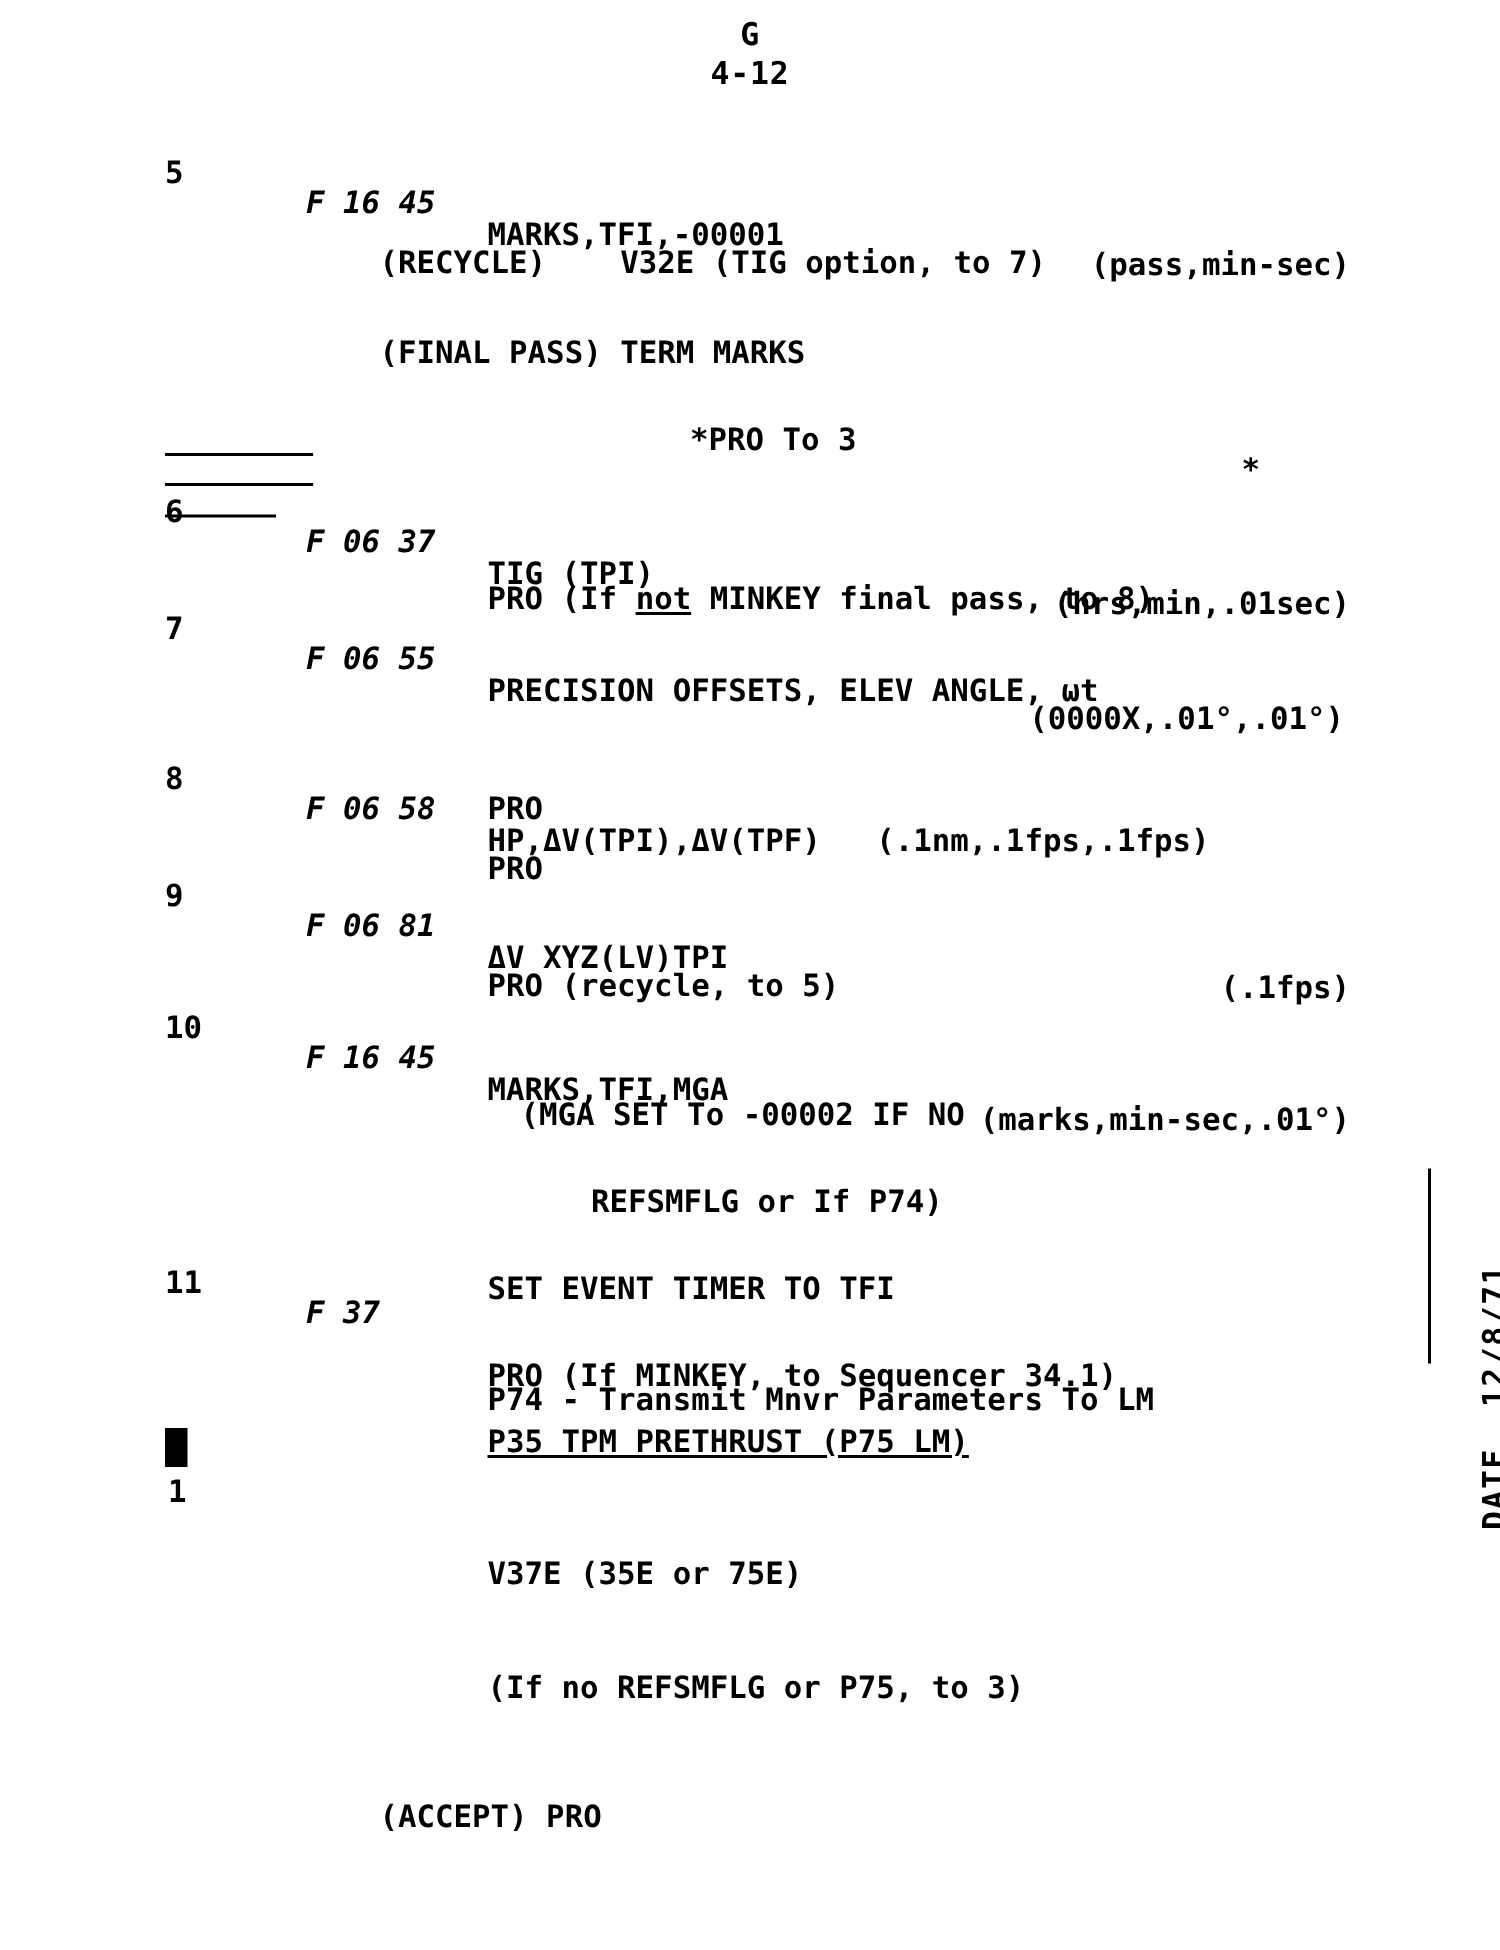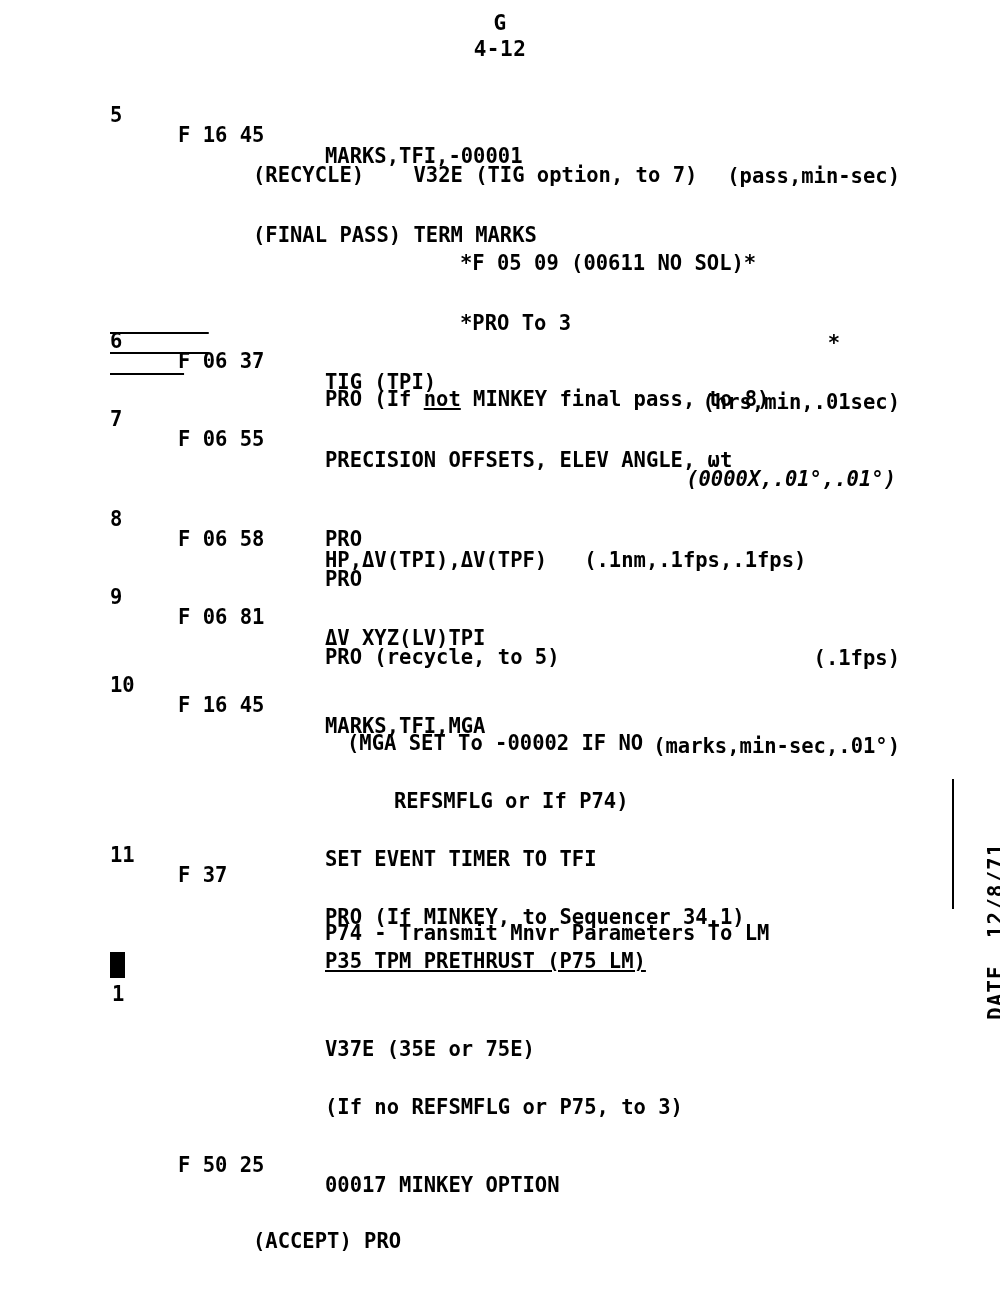--- a/index.html
+++ b/index.html
@@ -54,23 +54,24 @@
   .num {
     position: absolute;
     left: 0px;
     width: 46px;
     text-align: left;
     font-weight: bold;
     white-space: pre;
   }
   .code {
     position: absolute;
-    left: 68px;
-    white-space: pre;
-    font-weight: bold;
+    left: 94px;
+    white-space: pre;
+    font-weight: bold;
+    font-style: italic;
   }
   .txt {
     position: absolute;
     left: 215px;
     white-space: pre;
     font-weight: bold;
   }
   .txt-ind {
     position: absolute;
     left: 143px;
@@ -163,23 +164,20 @@
       </div>
       <div class="row" style="height:30px; top:30px;">
         <span class="txt-ind">(RECYCLE)    V32E (TIG option, to 7)</span>
       </div>
       <div class="row" style="height:30px; top:60px;">
         <span class="txt-ind">(FINAL PASS) TERM MARKS</span>
       </div>
     </div>
 
     <div class="blk" style="position:absolute; top:148px; left:0; width:790px; height:60px;">
-      <div class="row" style="height:30px;">
-        <span class="center-ish">*F 05 09 (00611 NO SOL)*</span>
-      </div>
       <div class="row" style="height:30px; top:30px;text-decoration:underline;">
         <span class="center-ish">*PRO To 3</span>
         <span class="right" style="right:60px;">*</span>
       </div>
     </div>
 
     <div class="blk" style="position:absolute; top:226px; left:0; width:790px; height:60px;">
       <div class="row" style="height:30px;">
         <span class="num">6</span>
         <span class="code">F 06 37</span>
@@ -190,21 +188,21 @@
         <span class="txt">PRO (If <span class="u">not</span> MINKEY final pass, to 8)</span>
       </div>
     </div>
 
     <div class="blk" style="position:absolute; top:304px; left:0; width:790px; height:90px;">
       <div class="row" style="height:30px;">
         <span class="num">7</span>
         <span class="code">F 06 55</span>
         <span class="txt">PRECISION OFFSETS, ELEV ANGLE, ωt</span>
       </div>
-      <div class="row" style="height:30px; top:30px;font-style:italic;">
+      <div class="row" style="height:30px; top:30px;">
         <span class="right" style="right:4px;">(0000X,.01°,.01°)</span>
       </div>
       <div class="row" style="height:30px; top:60px;">
         <span class="txt">PRO</span>
       </div>
     </div>
 
     <div class="blk" style="position:absolute; top:404px; left:0; width:790px; height:60px;">
       <div class="row" style="height:30px;">
         <span class="num">8</span>
@@ -259,26 +257,22 @@
       </div>
     </div>
 
     <div class="blk" style="position:absolute; top:846px; left:0; width:790px; height:200px;">
       <div class="row" style="height:30px;">
         <span class="txt u">P35 TPM PRETHRUST (P75 LM)</span>
       </div>
       <div class="row" style="height:30px; top:58px;text-align:right;">
         <span class="txt">V37E (35E or 75E)</span>
       </div>
-      <div class="row" style="height:30px; top:86px;text-align:right;">
+      <div class="row" style="height:30px; top:104px;text-align:right;">
         <span class="txt">(If no REFSMFLG or P75, to 3)</span>
-      </div>
-      <div class="row" style="height:30px; top:114px;">
-        <span class="code">F 50 25</span>
-        <span class="txt">00017 MINKEY OPTION</span>
       </div>
       <div class="row" style="height:30px; top:160px;text-align:right;">
         <span class="txt-ind">(ACCEPT) PRO</span>
       </div>
       <div class="row" style="height:30px; top:170px;">
         
       </div>
     </div>
 
   </div>

